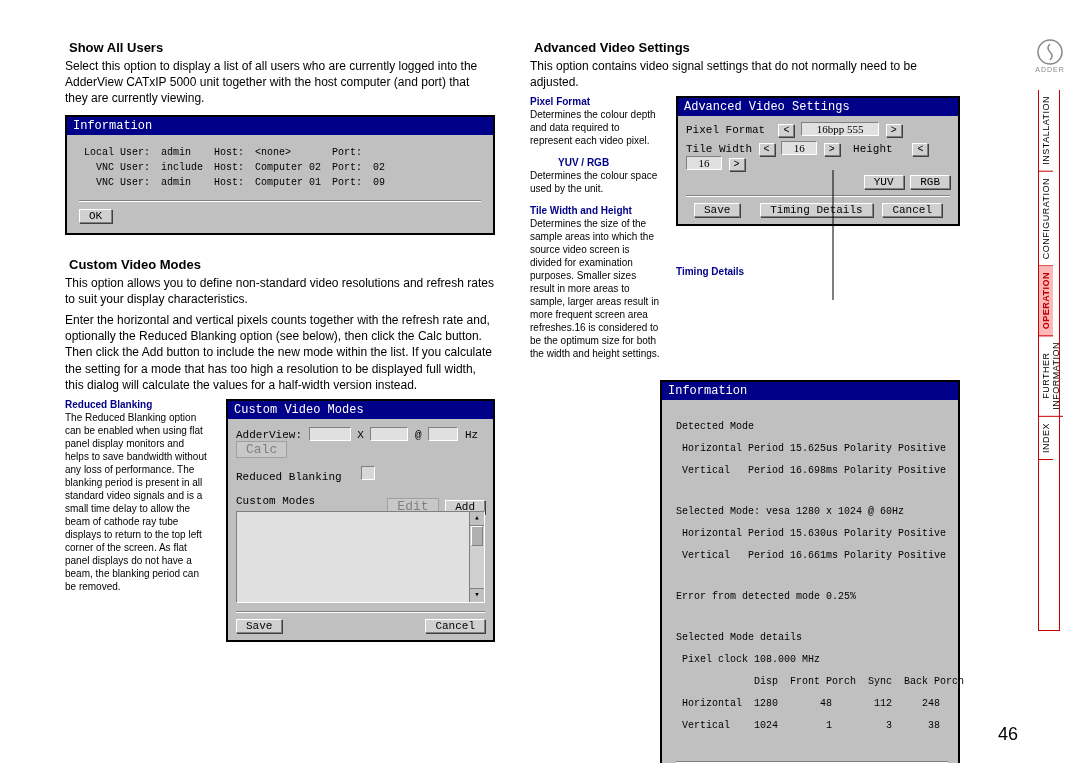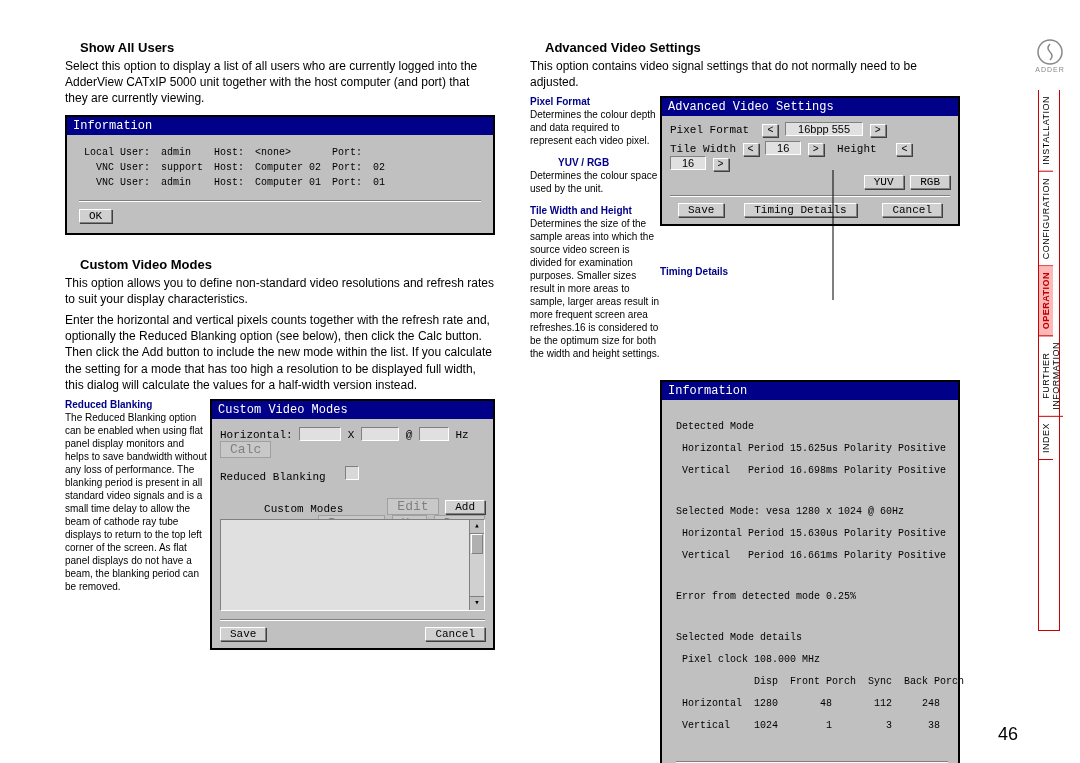--- a/index.html
+++ b/index.html
@@ -1,43 +1,43 @@
 <!DOCTYPE html>
 <html><head>
 <meta charset="utf-8">
 <style>
   html,body { margin:0; padding:0; background:#fff; font-family: Arial, Helvetica, sans-serif; color:#000; }
   .page { position:relative; width:1080px; height:763px; }
   .colL { position:absolute; left:65px; top:40px; width:430px; }
   .colR { position:absolute; left:530px; top:40px; width:430px; }
-  h3 { font-size:13px; font-weight:bold; margin:0 0 3px 15px; }
+  h3 { font-size:13px; font-weight:bold; margin:0 0 3px 4px; }
   p { font-size:12px; line-height:1.35; margin:0 0 5px 0; }
   .smallblue { font-size:10px; font-weight:bold; color:#000088; margin-bottom:1px;}
   .small { font-size:10px; line-height:1.3; }
   .dlg { background:#c0c0c0; border:2px solid #000; font-family:"Courier New",monospace; font-size:12px; color:#000;}
   .dlg .title { background:#000088; color:#fff; padding:2px 6px; font-weight:normal; font-family:"Courier New",monospace; font-size:12px;}
   .btn { display:inline-block; background:#d0d0d0; border:1px solid #808080; border-top-color:#fff; border-left-color:#fff; padding:0 9px; font-family:"Courier New",monospace; font-size:11px; box-shadow:1px 1px 0 #404040;}
   .btnoff { display:inline-block; background:#c8c8c8; border:1px solid #a0a0a0; color:#808080; padding:0 9px; font-family:"Courier New",monospace; font-size:13px;}
   .arrow { display:inline-block; width:14px; text-align:center; background:#d0d0d0; border:1px solid #808080; border-top-color:#fff; border-left-color:#fff; font-size:10px; box-shadow:1px 1px 0 #404040;}
-  .input { display:inline-block; background:#e0e0e0; border:1px solid #808080; border-bottom-color:#fff; border-right-color:#fff; font-family:Liberation Sans, sans-serif; font-size:11px; padding:0 3px; min-width:28px; text-align:center;}
+  .input { display:inline-block; background:#e0e0e0; border:1px solid #808080; border-bottom-color:#fff; border-right-color:#fff; font-family:Liberation Serif, serif; font-size:11px; padding:0 3px; min-width:28px; text-align:center;}
   .sidenav { position:absolute; right:20px; top:90px; border-right:1px solid #c00; border-left:1px solid #c00; border-bottom:1px solid #c00; width:20px; height:540px;}
   .sidenav .item { writing-mode:vertical-rl; transform:rotate(180deg); font-size:9px; text-align:center; padding:6px 2px; color:#000; letter-spacing:0.5px;}
   .sidenav .border-t { border-top:1px solid #c00;}
   .sidenav .hl { background:#ffb8b8; color:#c00000; font-weight:bold;}
   .logo { position:absolute; right:14px; top:38px; width:32px; text-align:center; font-size:7px; color:#888; letter-spacing:1px;}
   .logo svg { display:block; margin:0 auto;}
   .pagenum { position:absolute; right:62px; bottom:18px; font-size:18px; }
   .hr { border-top:1px solid #808080; border-bottom:1px solid #fff; margin:3px 0;}
   .cb { display:inline-block; width:12px; height:12px; border:1px solid #808080; border-bottom-color:#fff; border-right-color:#fff; background:#d8d8d8;}
   .listbox { background:#e0e0e0; border:1px solid #808080; border-bottom-color:#fff; border-right-color:#fff; height:90px; position:relative;}
   .scroll { position:absolute; right:0; top:0; bottom:0; width:14px; background:#d0d0d0; border-left:1px solid #808080;}
   .scroll .up,.scroll .down{height:13px;text-align:center;font-size:9px;background:#c0c0c0;border-bottom:1px solid #808080;}
   .scroll .down{position:absolute;bottom:0;left:0;right:0;border-top:1px solid #808080;border-bottom:none;}
   .scroll .thumb{position:absolute;top:14px;left:1px;right:1px;height:18px;background:#b0b0b0;border:1px solid #808080;border-top-color:#fff;border-left-color:#fff;}
-  .two { display:flex; gap:0; align-items:flex-start;}
+  .two { display:flex; gap:16px; align-items:flex-start;}
 </style>
 </head>
 <body>
 
 <div class="page">
   <div class="logo">
     <svg width="28" height="28" viewBox="0 0 28 28">
         <circle cx="14" cy="14" r="12" fill="none" stroke="#888" stroke-width="1.5"></circle>
         <path d="M14 6 Q10 10 14 14 Q18 18 14 22" fill="none" stroke="#888" stroke-width="1.5"></path>
       </svg>
@@ -65,33 +65,33 @@
               <tr>
                 <td style="padding:2px 5px;text-align:right;">Local User:</td>
                 <td style="padding:2px 6px;">admin</td>
                 <td style="padding:2px 5px;">Host:</td>
                 <td style="padding:2px 6px;">&lt;none&gt;</td>
                 <td style="padding:2px 5px;">Port:</td>
                 <td style="padding:2px 6px;"></td>
               </tr>
           <tr>
                 <td style="padding:2px 5px;text-align:right;">VNC User:</td>
-                <td style="padding:2px 6px;">support</td>
+                <td style="padding:2px 6px;">include</td>
                 <td style="padding:2px 5px;">Host:</td>
                 <td style="padding:2px 6px;">Computer 02</td>
                 <td style="padding:2px 5px;">Port:</td>
                 <td style="padding:2px 6px;">02</td>
               </tr>
           <tr>
                 <td style="padding:2px 5px;text-align:right;">VNC User:</td>
                 <td style="padding:2px 6px;">admin</td>
                 <td style="padding:2px 5px;">Host:</td>
                 <td style="padding:2px 6px;">Computer 01</td>
                 <td style="padding:2px 5px;">Port:</td>
-                <td style="padding:2px 6px;">01</td>
+                <td style="padding:2px 6px;">09</td>
               </tr>
         </tbody>
           </table>
         <div class="hr" style="margin-top:10px;"></div>
         <div style="text-align:left;padding:4px 0;">
           <span class="btn">OK</span>
         </div>
       </div>
     </div>
 
@@ -101,38 +101,38 @@
 
     <div class="two" style="margin-top:6px;">
       <div style="width:145px;">
         <div class="smallblue">Reduced Blanking</div>
         <div class="small">The Reduced Blanking option can be enabled when using flat panel display monitors and helps to save bandwidth without any loss of performance. The blanking period is present in all standard video signals and is a small time delay to allow the beam of cathode ray tube displays to return to the top left corner of the screen. As flat panel displays do not have a beam, the blanking period can be removed.</div>
       </div>
       <div class="dlg" style="flex:1;">
         <div class="title">Custom Video Modes</div>
         <div style="padding:8px 8px 4px 8px;">
           <div style="font-family:'Courier New',monospace; font-size:11px;">
-            <span>Horizontal:</span>
+            <span>AdderView:</span>
             <span class="input" style="min-width:34px;">&nbsp;</span>
             <span>X</span>
             <span class="input" style="min-width:30px;">&nbsp;</span>
             <span>@</span>
             <span class="input" style="min-width:22px;">&nbsp;</span>
             <span>Hz</span>
             <span class="btnoff">Calc</span>
           </div>
           <div style="margin-top:8px;font-family:'Courier New',monospace; font-size:11px;">
             <span>Reduced Blanking</span>
             &nbsp;&nbsp;<span class="cb"></span>
             <span style="float:right;margin-top:32px;">
               <span class="btnoff">Edit</span>
               <span class="btn">Add</span>
             </span>
           </div>
-          <div style="margin-top:20px;font-family:'Courier New',monospace; font-size:11px;text-align:center;">
+          <div style="margin-top:12px;font-family:'Courier New',monospace; font-size:11px;">
             <span>Custom Modes</span>
             <span style="float:right;">
               <span class="btnoff">Remove</span>
               <span class="btnoff">Up</span>
               <span class="btnoff">Down</span>
             </span>
           </div>
           <div class="listbox" style="margin-top:4px;">
             <div class="scroll">
               <div class="up">▴</div>

